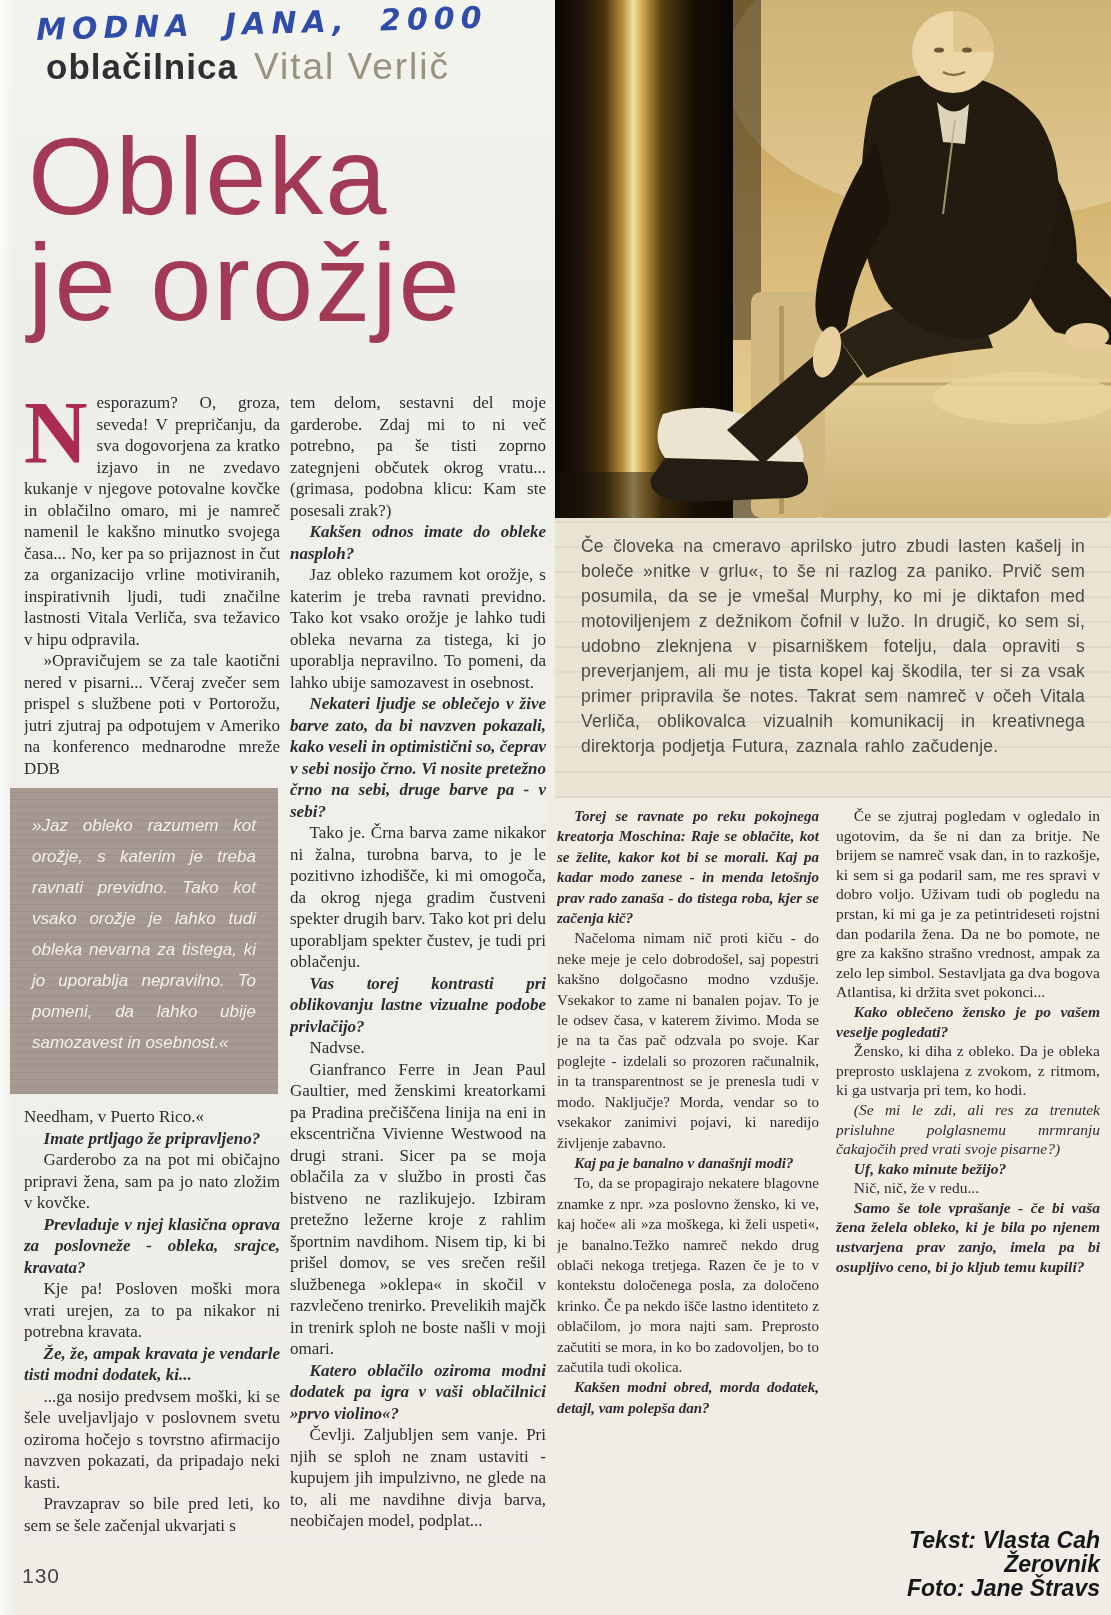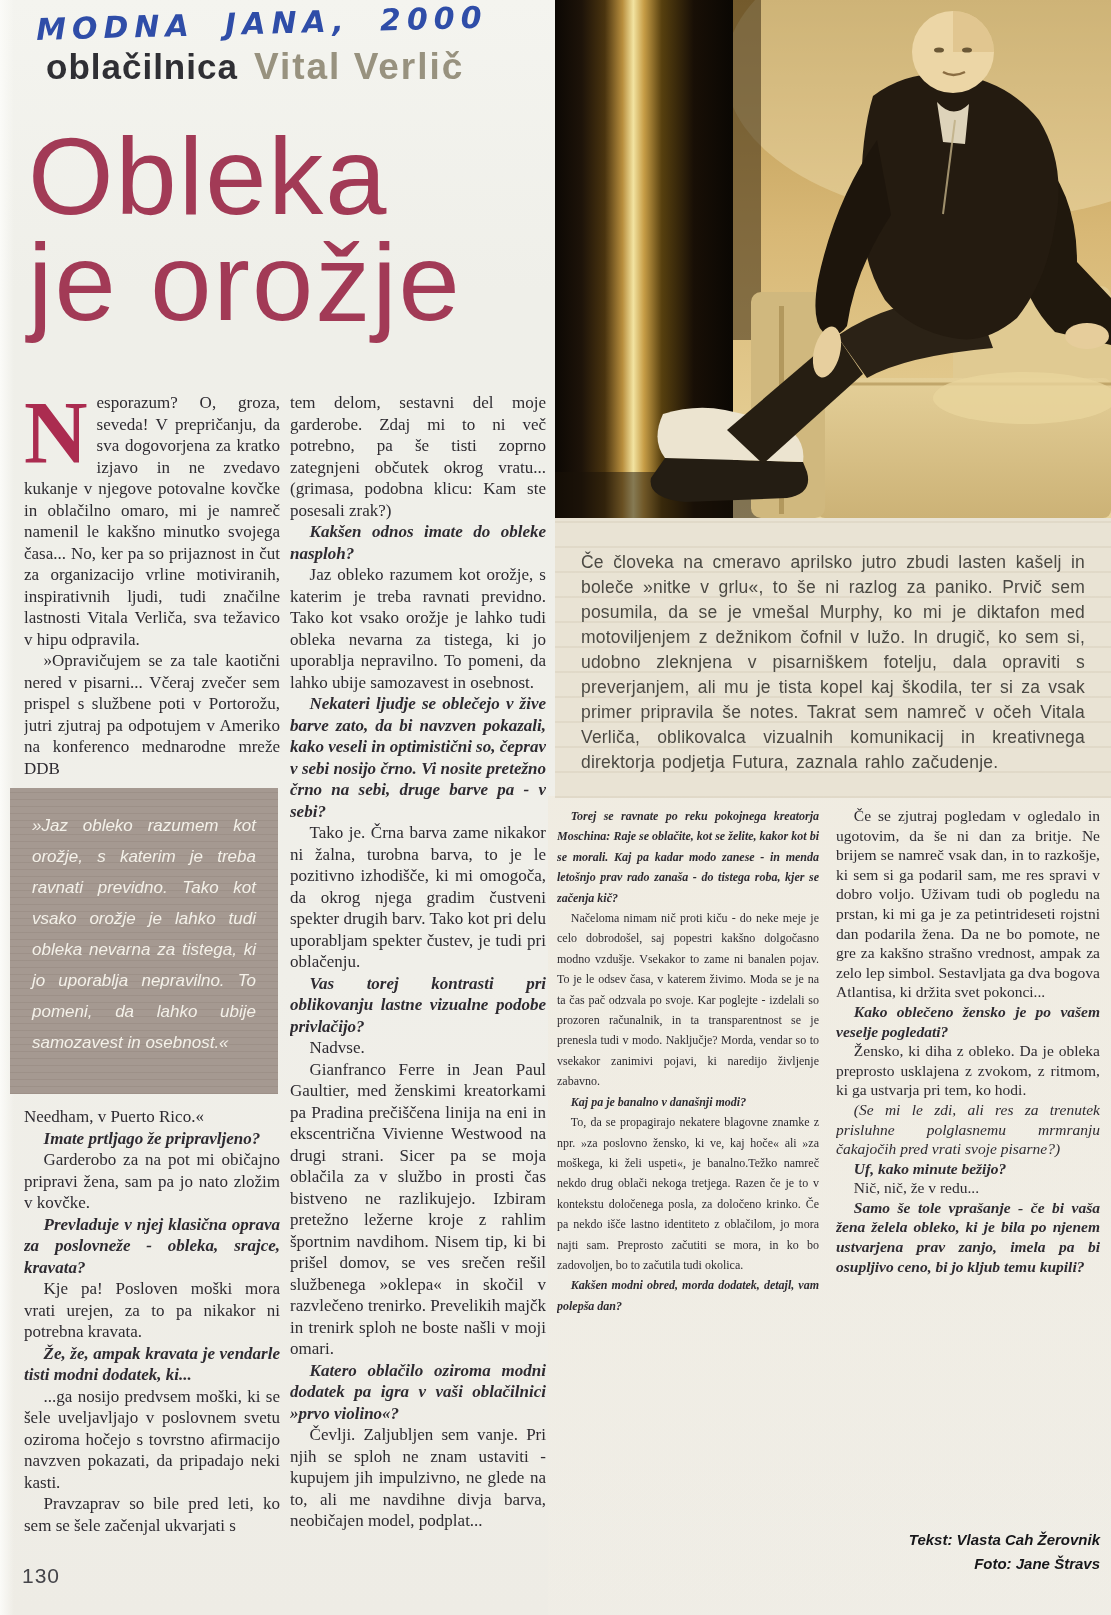--- a/index.html
+++ b/index.html
@@ -15,70 +15,70 @@
     font-family:"DejaVu Sans",sans-serif;font-style:italic;font-weight:bold;
     font-size:30px;letter-spacing:6px;word-spacing:14px;color:#2f4da8;
     transform:rotate(-1.6deg);white-space:nowrap;
   }
   .section-row{left:26px;top:46px;white-space:nowrap;}
   .section-label{
     font-family:"Liberation Sans",sans-serif;font-weight:bold;
     font-size:35px;color:#2f2f34;letter-spacing:1px;margin-left:20px;
   }
   .author-name{
-    font-family:"Liberation Sans",sans-serif;font-weight:bold;
+    font-family:"Liberation Sans",sans-serif;font-weight:normal;
     font-size:37px;color:#98927f;letter-spacing:2px;margin-left:16px;
   }
   
   .title-block{left:28px;top:120px;width:520px;color:#a23a56;
     font-family:"Liberation Sans",sans-serif;font-weight:400;}
   .title-line1{font-size:110px;line-height:112px;letter-spacing:2px;}
   .title-line2{font-size:110px;line-height:112px;letter-spacing:2px;margin-top:-6px;}
   
   .photo{left:555px;top:0;width:556px;height:518px;overflow:hidden;background:#c9a55f;}
   .photo svg{display:block;}
   
   .intro{
     left:555px;top:518px;width:556px;height:280px;box-sizing:border-box;
     background:#e9e3d4;
     background-image:repeating-linear-gradient(0deg,rgba(150,130,95,.10) 0px,rgba(150,130,95,.10) 2px,transparent 2px,transparent 25px);
-    padding:32px 26px 0 26px;
+    padding:16px 26px 0 26px;
     font-family:"Liberation Sans",sans-serif;font-size:17.5px;line-height:25px;
     color:#4b4943;text-align:justify;letter-spacing:.2px;word-spacing:2px;
   }
   
   .col{color:#2e2b31;text-align:justify;}
   .col p{margin:0;text-indent:1.15em;}
   .col p.noindent{text-indent:0;}
   .col p.q{font-weight:bold;font-style:italic;}
   .col p.aside{font-style:italic;}
   .col1a{left:24px;top:392px;width:256px;height:394px;font-size:17px;line-height:21.5px;overflow:hidden;}
   .col1b{left:24px;top:1106px;width:256px;height:474px;font-size:17px;line-height:21.5px;overflow:hidden;}
   .col2 {left:290px;top:392px;width:256px;height:1172px;font-size:17px;line-height:21.5px;overflow:hidden;}
-  .col3 {left:557px;top:806px;width:262px;height:762px;font-size:12px;line-height:20.4px;overflow:hidden;}
+  .col3 {left:557px;top:806px;width:262px;height:762px;font-size:15px;line-height:20.4px;overflow:hidden;}
   .col4 {left:836px;top:806px;width:264px;height:712px;font-size:15.5px;line-height:19.6px;overflow:hidden;}
   .dropcap{
     float:left;font-family:"Liberation Serif",serif;font-weight:bold;
     font-size:88px;line-height:72px;color:#ab2c50;margin:5px 9px 0 0;
   }
   
   .pull-quote{
     left:10px;top:788px;width:268px;height:306px;box-sizing:border-box;
     background:#a59991;
     background-image:repeating-linear-gradient(0deg,rgba(120,105,95,.18) 0px,rgba(120,105,95,.18) 1px,transparent 1px,transparent 7px);
     padding:22px 22px 0 22px;
     font-family:"Liberation Sans",sans-serif;font-style:italic;
     font-size:17px;line-height:31px;color:#f4f1e9;text-align:justify;
     overflow:hidden;
   }
   
   .credits{
     left:836px;top:1528px;width:264px;text-align:right;
     font-family:"Liberation Sans",sans-serif;font-weight:bold;font-style:italic;
-    font-size:15px;line-height:24px;color:#17171a;
+    font-size:23px;line-height:24px;color:#17171a;
   }
   .pagenum{
     left:22px;top:1564px;font-family:"Liberation Sans",sans-serif;
     font-size:21px;color:#45454a;letter-spacing:1px;
   }
   
   .right-tint{left:548px;top:796px;width:563px;height:819px;
     background:linear-gradient(180deg,rgba(240,232,216,.45),rgba(245,241,232,.2));pointer-events:none;}
   .left-edge{left:0;top:0;width:14px;height:1615px;
     background:linear-gradient(90deg,#fbfbf8,rgba(251,251,248,0));pointer-events:none;}

